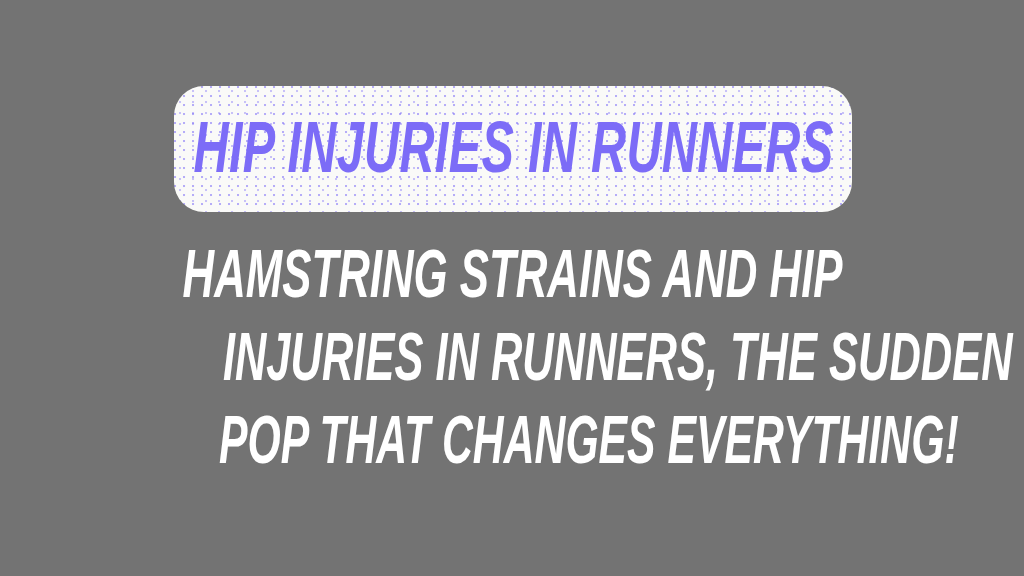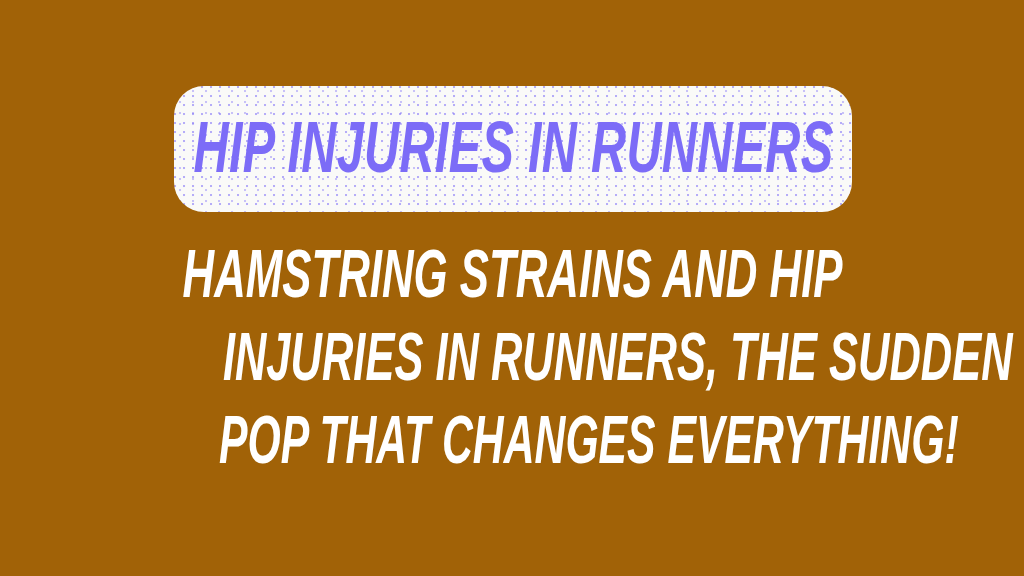--- a/index.html
+++ b/index.html
@@ -76,21 +76,21 @@
     color: #ffffff;
     white-space: nowrap;
     transform: scaleX(0.97);
     transform-origin: center center;
     -webkit-font-smoothing: antialiased;
   }
 </style>
 </head>
 <body>
 
-<div id="slide" style="background-color: #a16207;">
+<div id="slide" style="background-color: #737373;">
 
   <div id="badge" style="background-color: rgb(250, 250, 248);">
     <div id="badge-title" style="color: rgb(124, 108, 247); transform: scaleX(0.674394); display: inline-block; transform-origin: center center;">HIP INJURIES IN RUNNERS</div>
   </div>
 
   <div id="headline">
     <div class="headline-line" style="color: rgb(255, 255, 255); transform: scaleX(0.643902); display: inline-block; transform-origin: center center;">HAMSTRING STRAINS AND HIP</div>
     <div class="headline-line" style="color: rgb(255, 255, 255); transform: scaleX(0.639159); display: inline-block; transform-origin: center center;">INJURIES IN RUNNERS, THE SUDDEN</div>
     <div class="headline-line" style="color: rgb(255, 255, 255); transform: scaleX(0.628183); display: inline-block; transform-origin: center center;">POP THAT CHANGES EVERYTHING!</div>
   </div>

